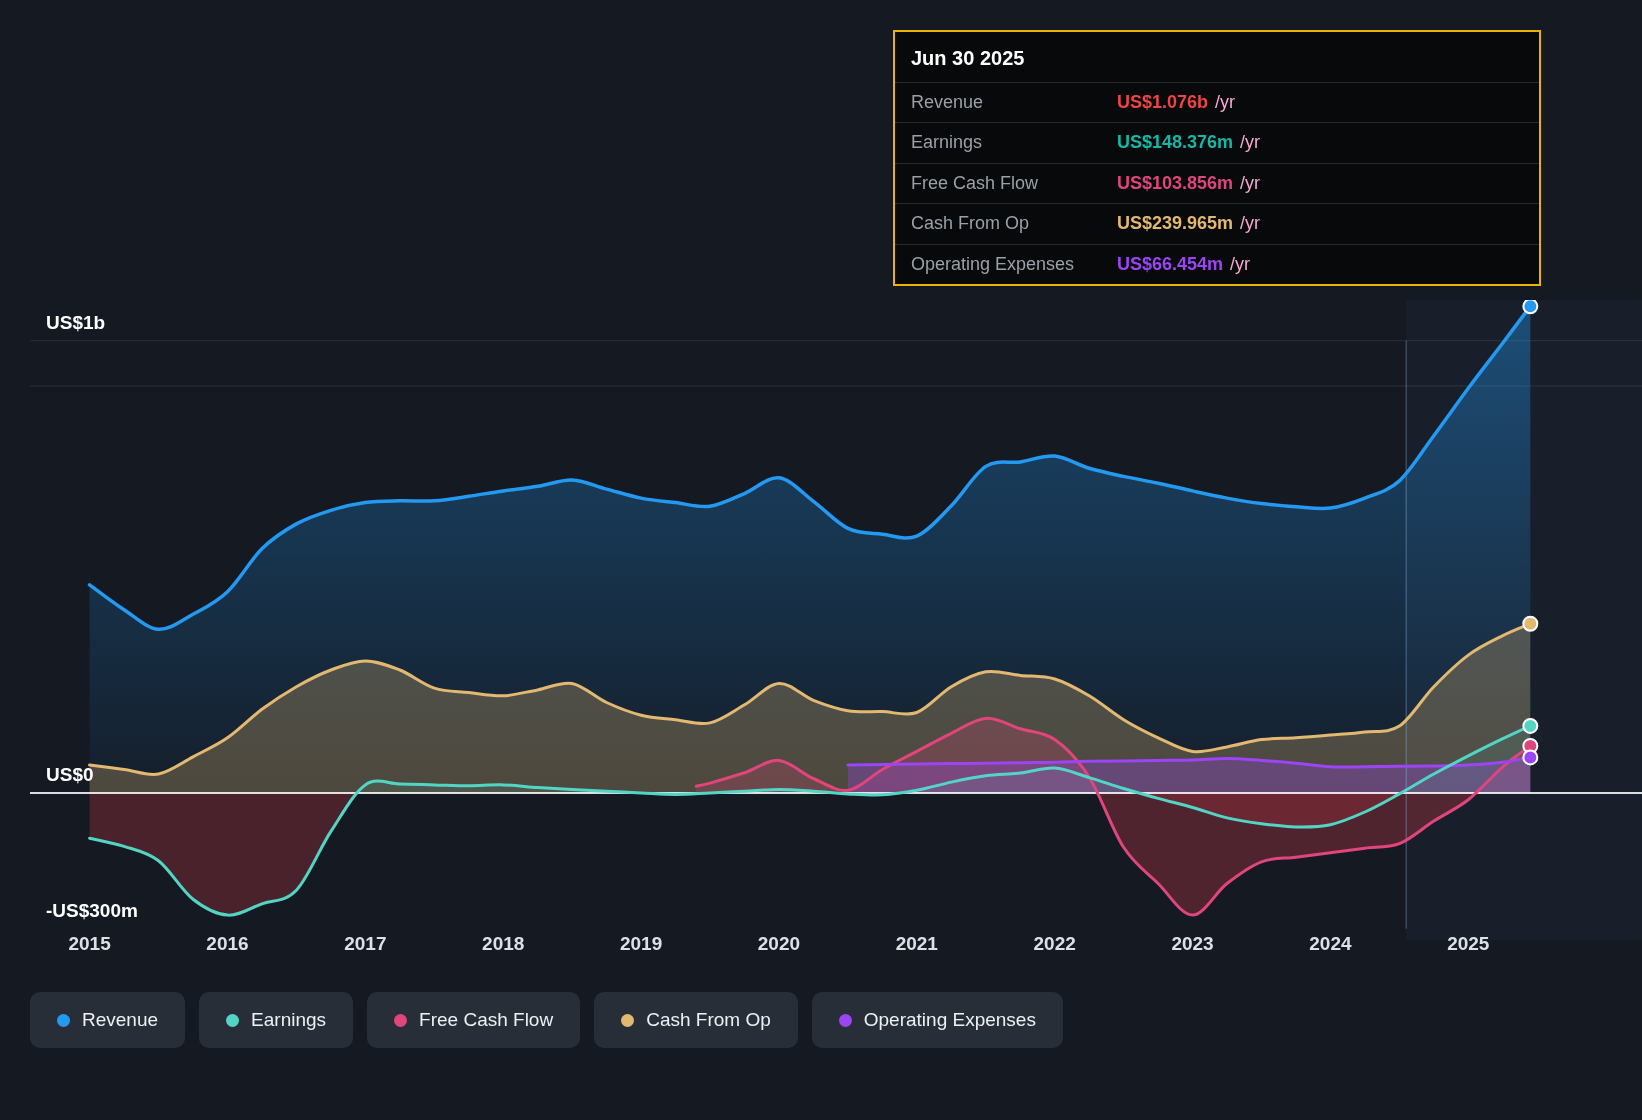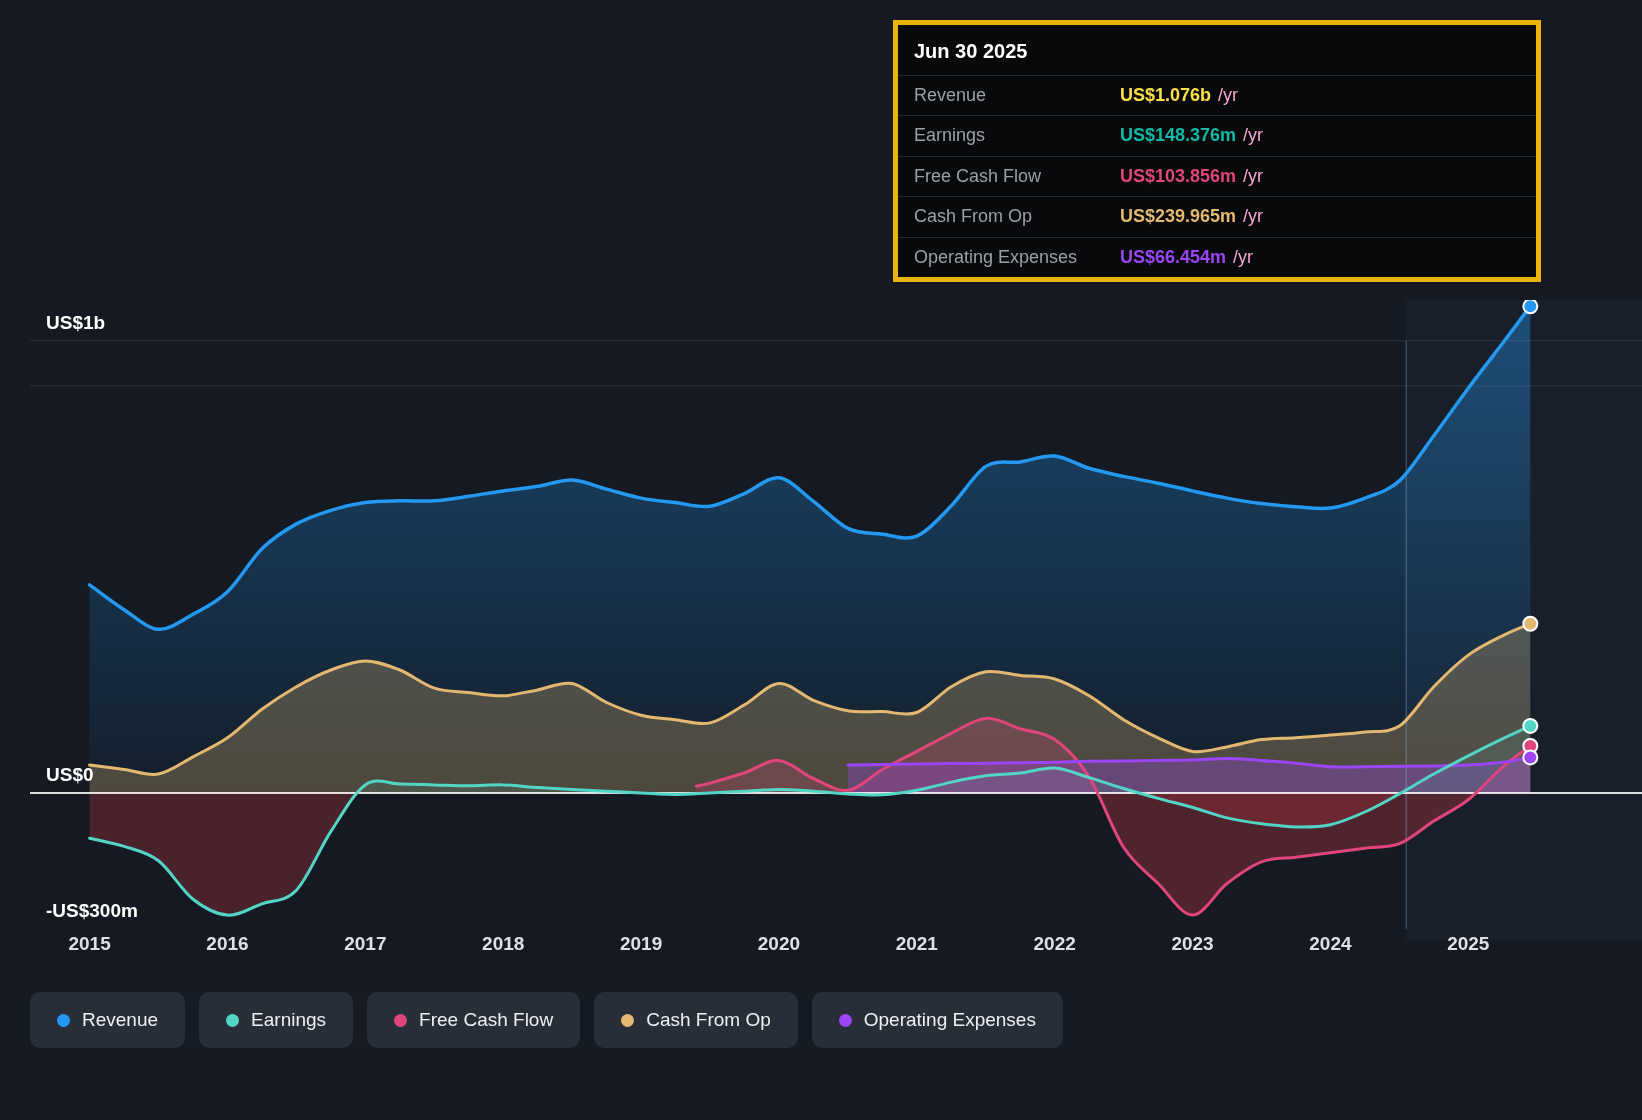--- a/index.html
+++ b/index.html
@@ -8,23 +8,23 @@
     background:#141922;
     font-family:"Liberation Sans",sans-serif;
     color:#fff;
     overflow:hidden;
     position:relative;
   }
   .page{position:absolute;inset:0;}
 
   
   .tooltip{
-    position:absolute;left:893px;top:20px;width:648px;
+    position:absolute;left:893px;top:30px;width:648px;
     background:#07090b;
-    border:5px solid #eab308;
+    border:2px solid #eab308;
     box-sizing:border-box;
     z-index:5;
   }
   .tt-title{
     font-size:20px;font-weight:700;color:#fff;
     padding:15px 16px 12px 16px;
   }
   .tt-row{
     display:flex;align-items:baseline;
     padding:8px 16px;
@@ -61,21 +61,21 @@
 <body>
 
 <div class="page">
 
   <div class="tooltip">
     <div class="tt-title">Jun 30 2025</div>
 
     <div class="tt-row">
       <span class="tt-label">Revenue</span>
       <span class="tt-value">
-          <b class="val" style="color: #fde047;">US$1.076b</b>
+          <b class="val" style="color: #ef4444;">US$1.076b</b>
           <span class="suffix">/yr</span>
         </span>
     </div>
 
     <div class="tt-row">
       <span class="tt-label">Earnings</span>
       <span class="tt-value">
           <b class="val" style="color: #14b8a6;">US$148.376m</b>
           <span class="suffix">/yr</span>
         </span>

